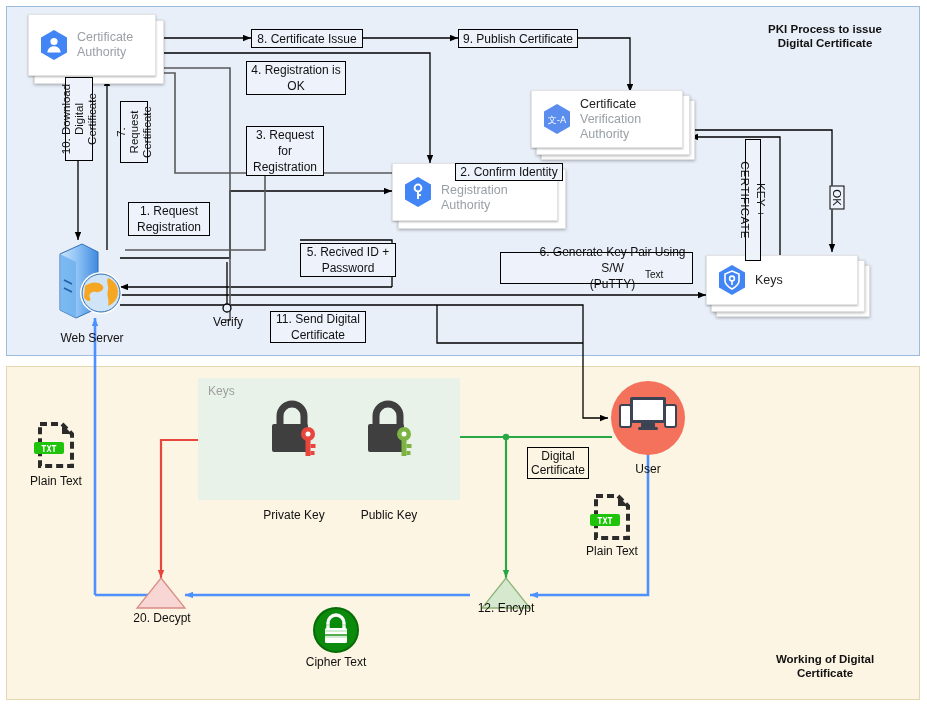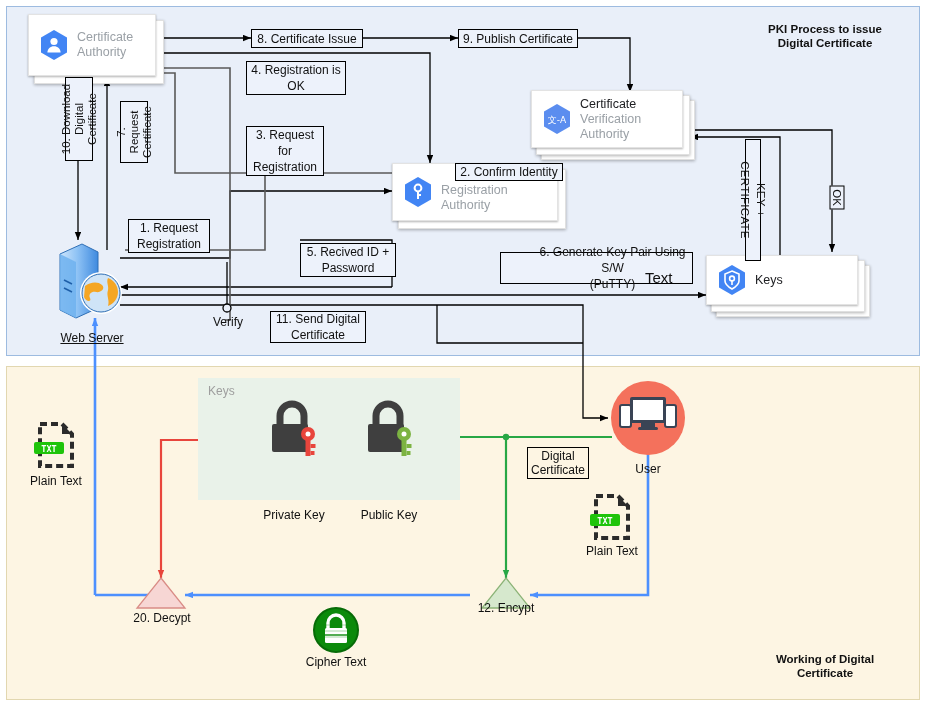--- a/index.html
+++ b/index.html
@@ -232,21 +232,21 @@
       <polygon points="8,14 30,4 46,12 46,68 24,78 8,70" fill="url(#gsrv)" stroke="#2f6fb5" stroke-width="1"></polygon>
       <polygon points="8,14 24,22 24,78 8,70" fill="#6fb2ee" opacity=".85"></polygon>
       <path d="M12,40 L20,44 M12,48 L20,52" stroke="#1f5fa9" stroke-width="1.6" fill="none"></path>
       <circle cx="49" cy="53" r="21" fill="#fff"></circle>
       <circle cx="49" cy="53" r="19" fill="#cfe4f7"></circle>
       <path d="M33,46 C38,42 46,41 50,45 C54,49 48,53 44,52 C40,51 36,54 38,58 C40,62 34,62 32,57 z" fill="#f5a623"></path>
       <path d="M56,38 C62,40 66,46 66,52 C66,58 62,64 56,66 C58,60 54,56 56,50 C57,46 54,42 56,38 z" fill="#f5a623"></path>
       <circle cx="49" cy="53" r="19" fill="none" stroke="#2f6fb5" stroke-width="1"></circle>
     </svg>
   </div>
-  <div class="abs nodelabel" style="left:42px;top:331px;width:100px;text-decoration:underline;">Web Server</div>
+  <div class="abs nodelabel" style="left:42px;top:331px;width:100px;">Web Server</div>
 
   <div class="abs" style="left:608px;top:381px;width:80px;height:74px;">
     <svg viewBox="0 0 80 74" width="80" height="74">
       <circle cx="40" cy="37" r="37" fill="#f4715c"></circle>
       <rect x="22" y="16" width="36" height="26" rx="2" fill="#3a4455"></rect>
       <rect x="25" y="19" width="30" height="20" fill="#fff"></rect>
       <rect x="33" y="42" width="14" height="4" fill="#3a4455"></rect>
       <rect x="30" y="46" width="20" height="3" rx="1.5" fill="#3a4455"></rect>
       <rect x="12" y="24" width="11" height="22" rx="2" fill="#fff" stroke="#3a4455" stroke-width="2"></rect>
       <rect x="57" y="24" width="11" height="22" rx="2" fill="#fff" stroke="#3a4455" stroke-width="2"></rect>
@@ -255,32 +255,32 @@
   <div class="abs nodelabel" style="left:608px;top:462px;width:80px;">User</div>
 
   <div class="abs lbl" style="left:251px;top:29px;width:112px;height:19px;text-align:center;">8. Certificate Issue</div>
   <div class="abs lbl" style="left:458px;top:29px;width:120px;height:19px;">9. Publish Certificate</div>
 
   <div class="abs lbl" style="left:246px;top:61px;width:100px;height:34px;white-space:pre-line;">4. Registration is
 OK</div>
   <div class="abs lbl" style="left:246px;top:126px;width:78px;height:50px;white-space:pre-line;">3. Request
 for
 Registration</div>
-  <div class="abs lbl" style="left:128px;top:219px;width:82px;height:34px;white-space:pre-line;">1. Request
+  <div class="abs lbl" style="left:128px;top:202px;width:82px;height:34px;white-space:pre-line;">1. Request
 Registration</div>
   <div class="abs lbl" style="left:300px;top:243px;width:96px;height:34px;white-space:pre-line;">5. Recived ID +
 Password</div>
 
   <div class="abs lbl" style="left:455px;top:163px;width:108px;height:18px;font-size:12px;">2. Confirm Identity</div>
 
   <div class="abs lbl" style="left:500px;top:252px;width:193px;height:32px;flex-direction:column;">
     <span style="white-space:pre-line;display:block;margin-left:32px;">6. Generate Key Pair Using S/W
 (PuTTY)</span>
   </div>
-  <div class="abs smalltxt" style="left:645px;top:269px;font-size:15px;">Text</div>
+  <div class="abs smalltxt" style="left:645px;top:269px;font-size:10px;">Text</div>
 
   <div class="abs lbl" style="left:270px;top:311px;width:96px;height:32px;white-space:pre-line;">11. Send Digital
 Certificate</div>
 
   <div class="abs" style="left:37px;top:105px;width:84px;height:28px;">
     <div class="lbl rot90" style="width:84px;height:28px;white-space:pre-line;line-height:13px;font-size:11.5px;">10. Download
 Digital
 Certificate</div>
   </div>
 

